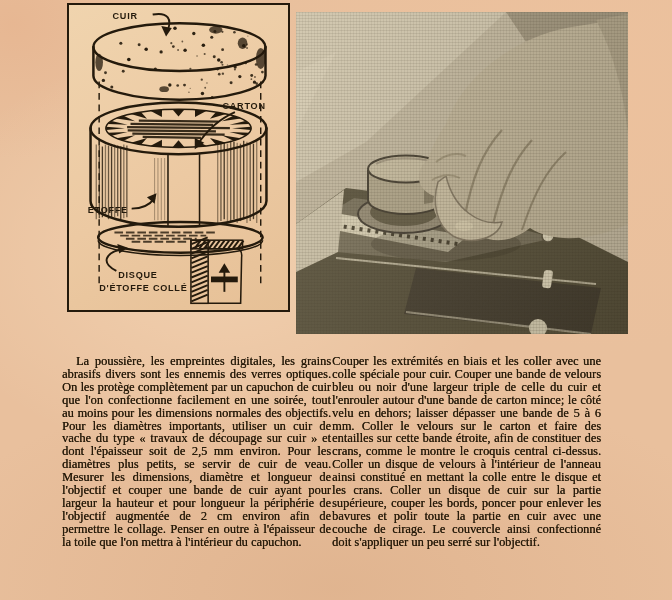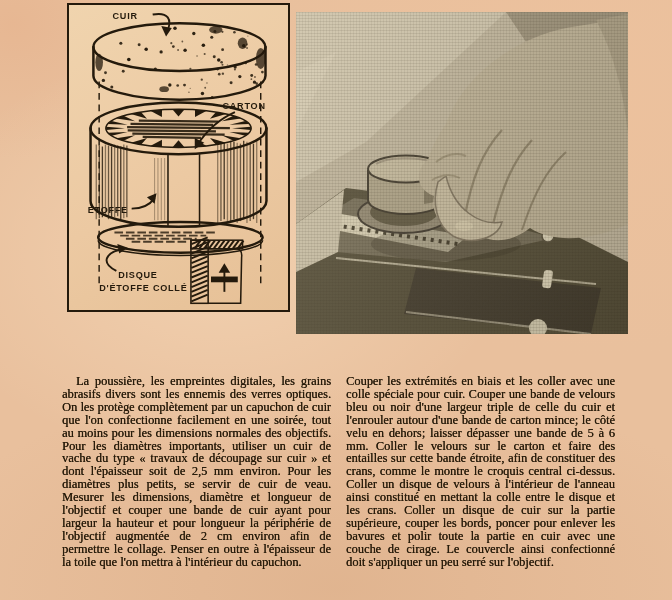--- a/index.html
+++ b/index.html
@@ -44,21 +44,21 @@
     content:""; position:absolute; inset:0; z-index:2; pointer-events:none;
     background:linear-gradient(120deg, rgba(238,216,180,.20), rgba(88,68,38,.17));
   }
 
   
   .title {
     position:absolute; left:64px; top:343px; width:560px;
     font-size:21px; font-weight:bold; color:#1f1608;
     letter-spacing:.3px; word-spacing:5px; white-space:nowrap;
   }
-  .cols { position:absolute; left:62px; top:375px; width:553px; display:flex; gap:15px; }
+  .cols { position:absolute; left:62px; top:355px; width:553px; display:flex; gap:1px; }
   .col {
     width:269px; font-size:12.4px; line-height:12.9px; text-align:justify;
     color:#281c0b; text-shadow:.25px 0 0 currentColor;
   }
   .col.first { text-indent:14px; }
 </style>
 </head>
 <body>
 
 <div class="page">

